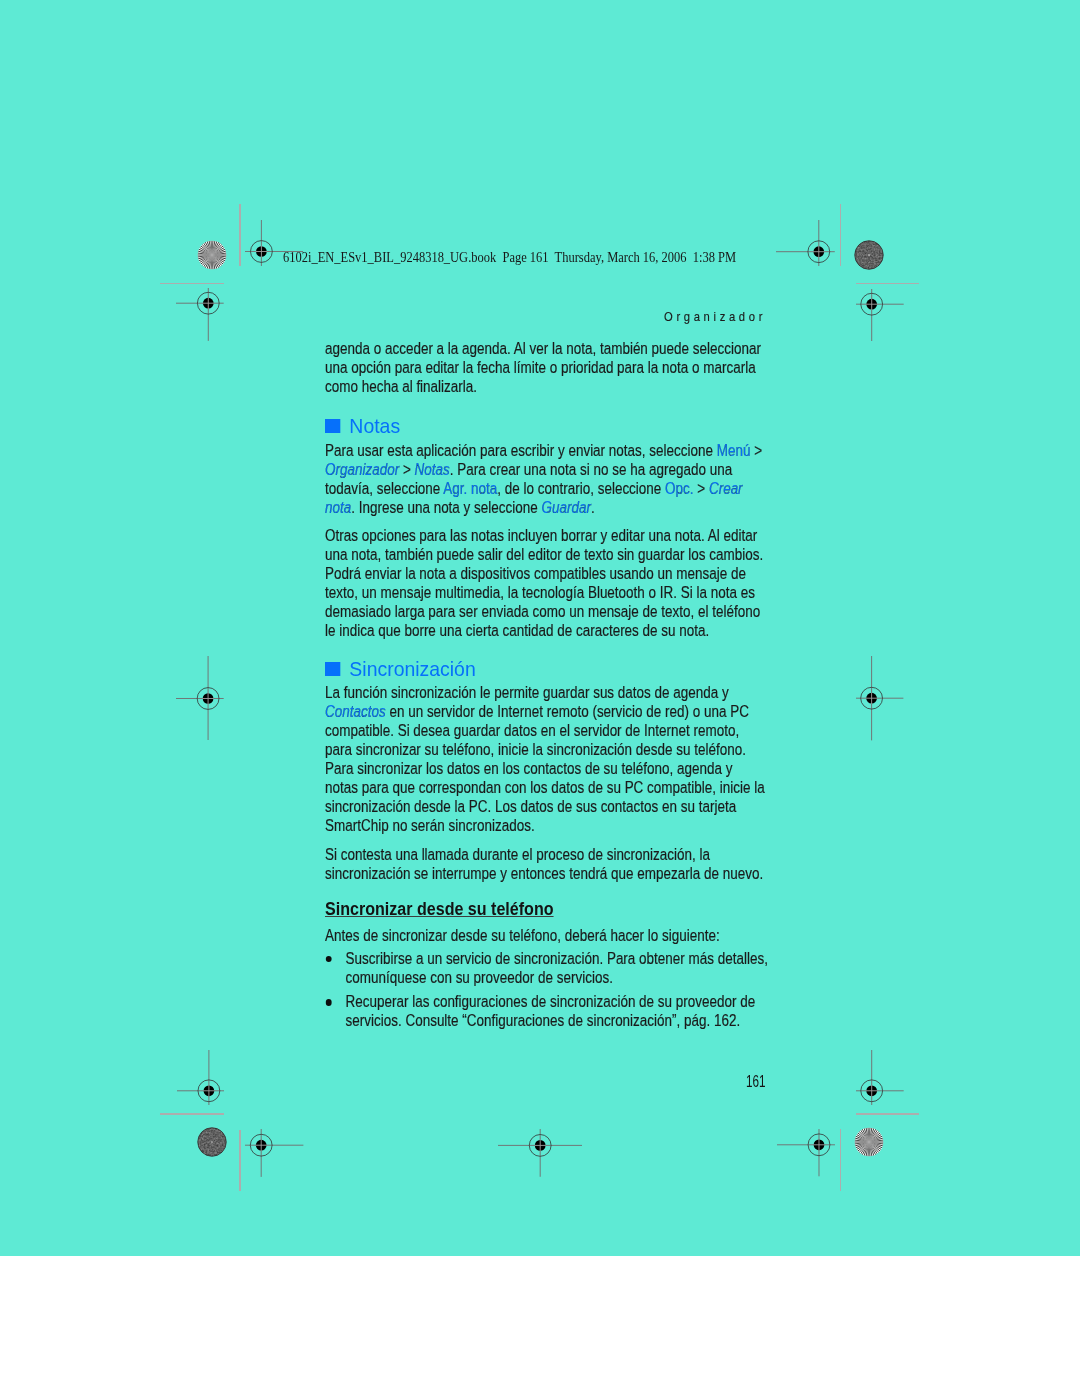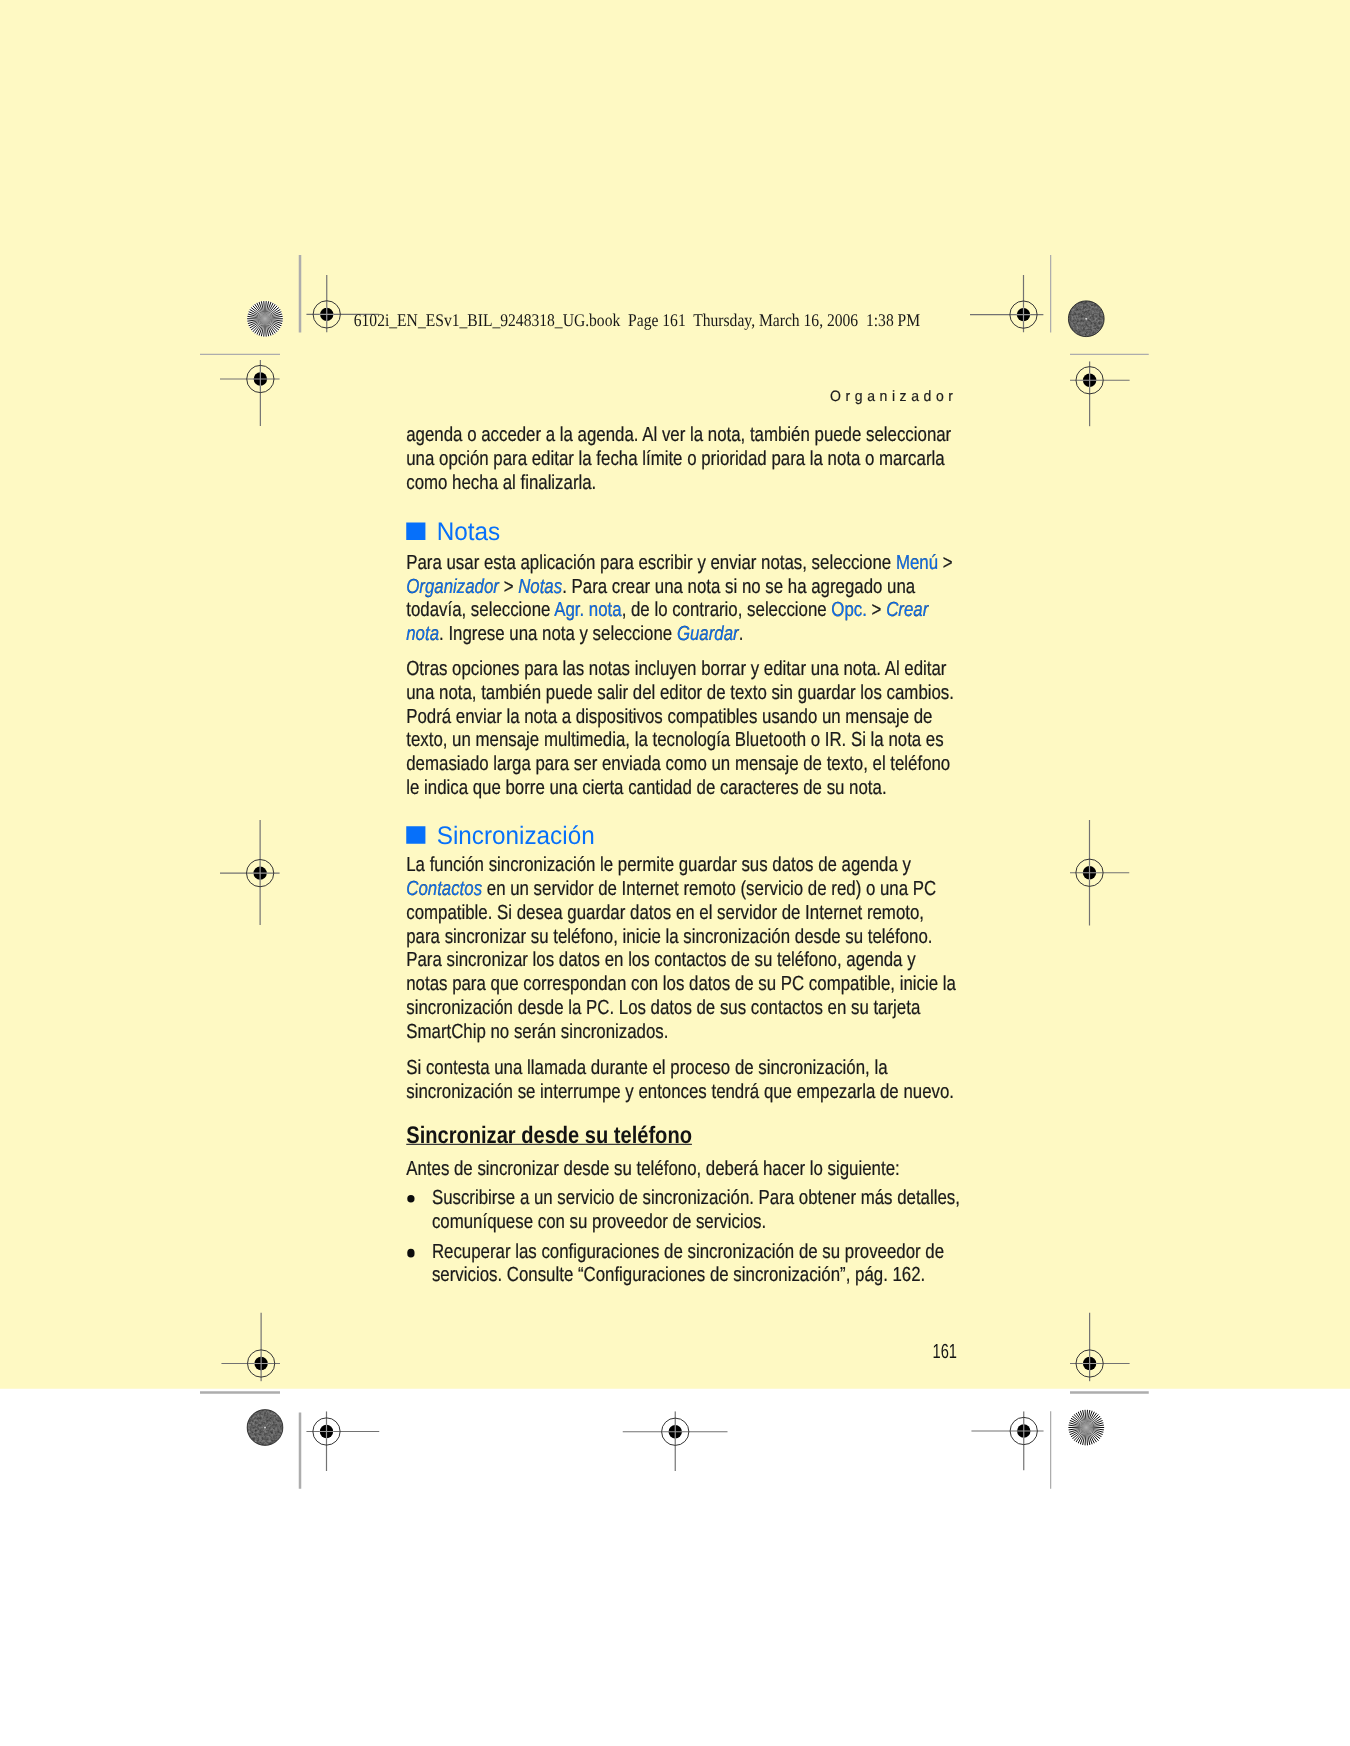--- a/index.html
+++ b/index.html
@@ -1,19 +1,19 @@
 <!DOCTYPE html>
 <html><head>
 <meta charset="utf-8">
 <title>6102i_EN_ESv1_BIL_9248318_UG.book — Page 161</title>
 <style>
   html,body{margin:0;padding:0;}
   body{width:1080px;height:1397px;background:#ffffff;overflow:hidden;position:relative;
        font-family:"Liberation Sans", sans-serif;}
-  .page{position:absolute;left:0;top:0;width:1080px;height:1111px;background:#fef9c3;}
+  .page{position:absolute;left:0;top:0;width:1080px;height:1256px;background:#5eead4;}
 
   
   .xh{position:absolute;pointer-events:none;}
   .bleed{position:absolute;background:#adadad;}
   .ros,.patch{position:absolute;width:30px;height:30px;}
 
   
   #bookline{position:absolute;left:283px;top:250.3px;font-family:"Liberation Serif",serif;
             font-size:14.3px;line-height:14.3px;color:#171717;white-space:pre;
             transform:scaleX(0.873);transform-origin:left top;}

